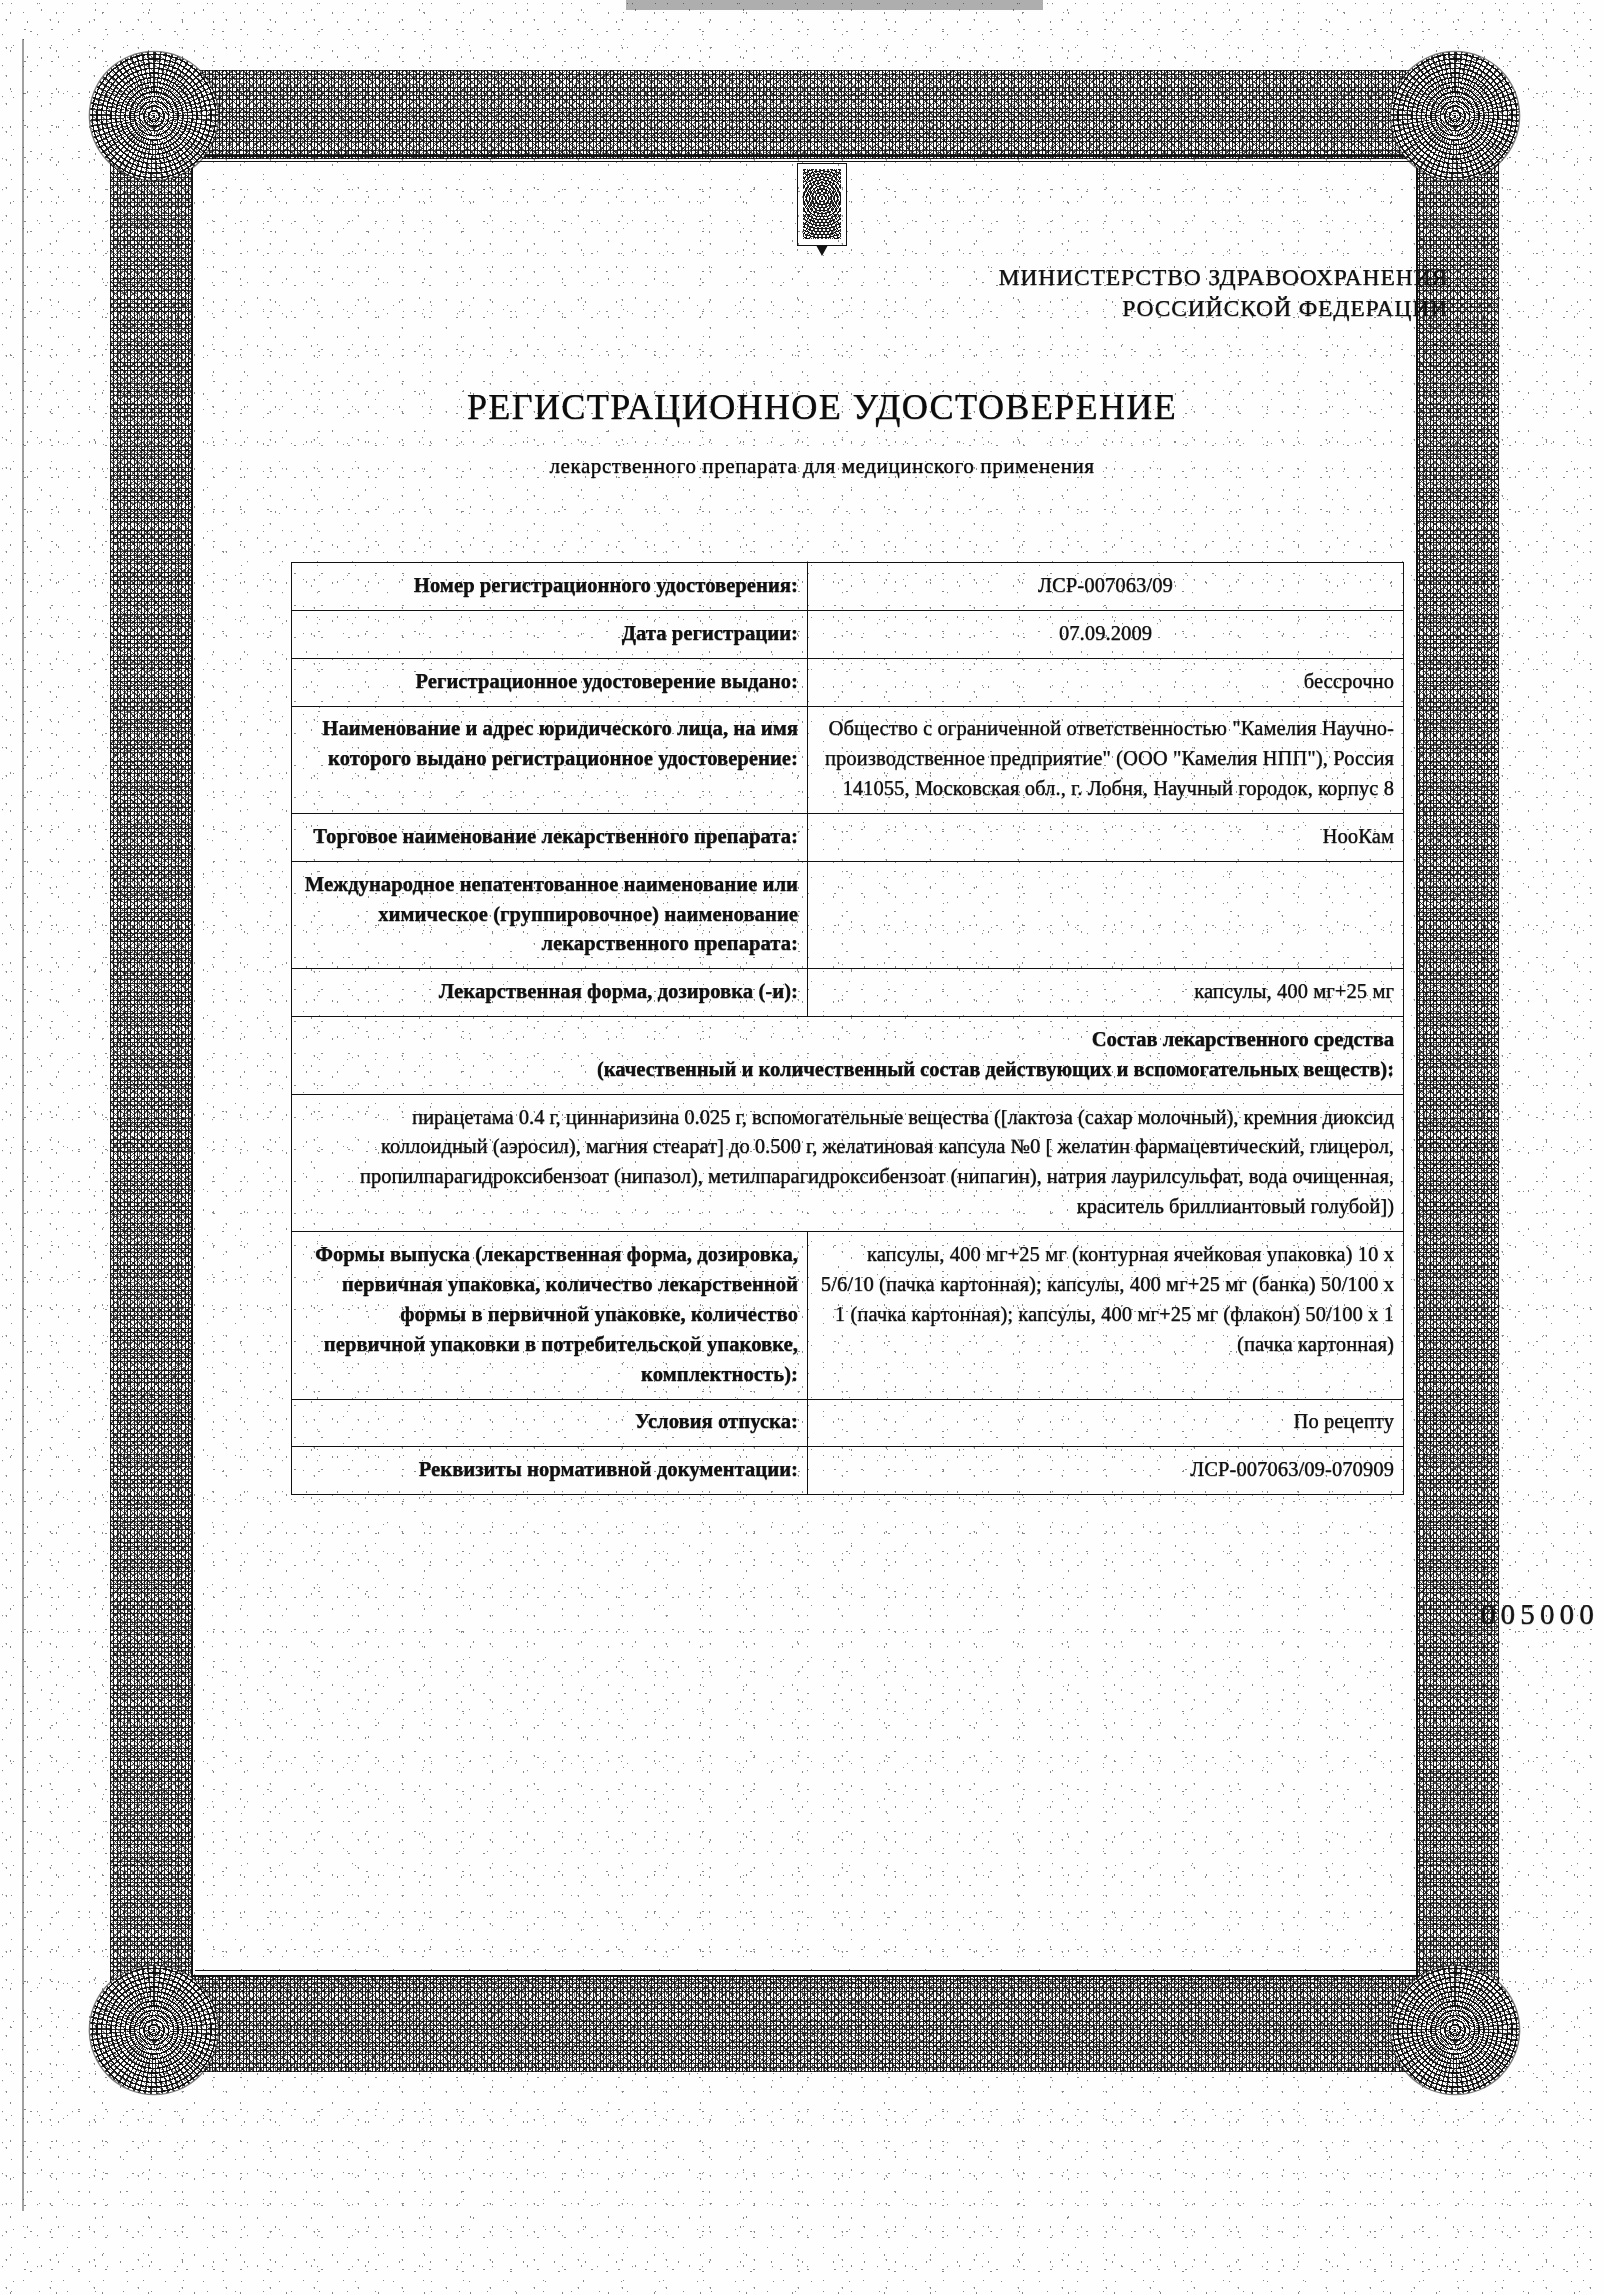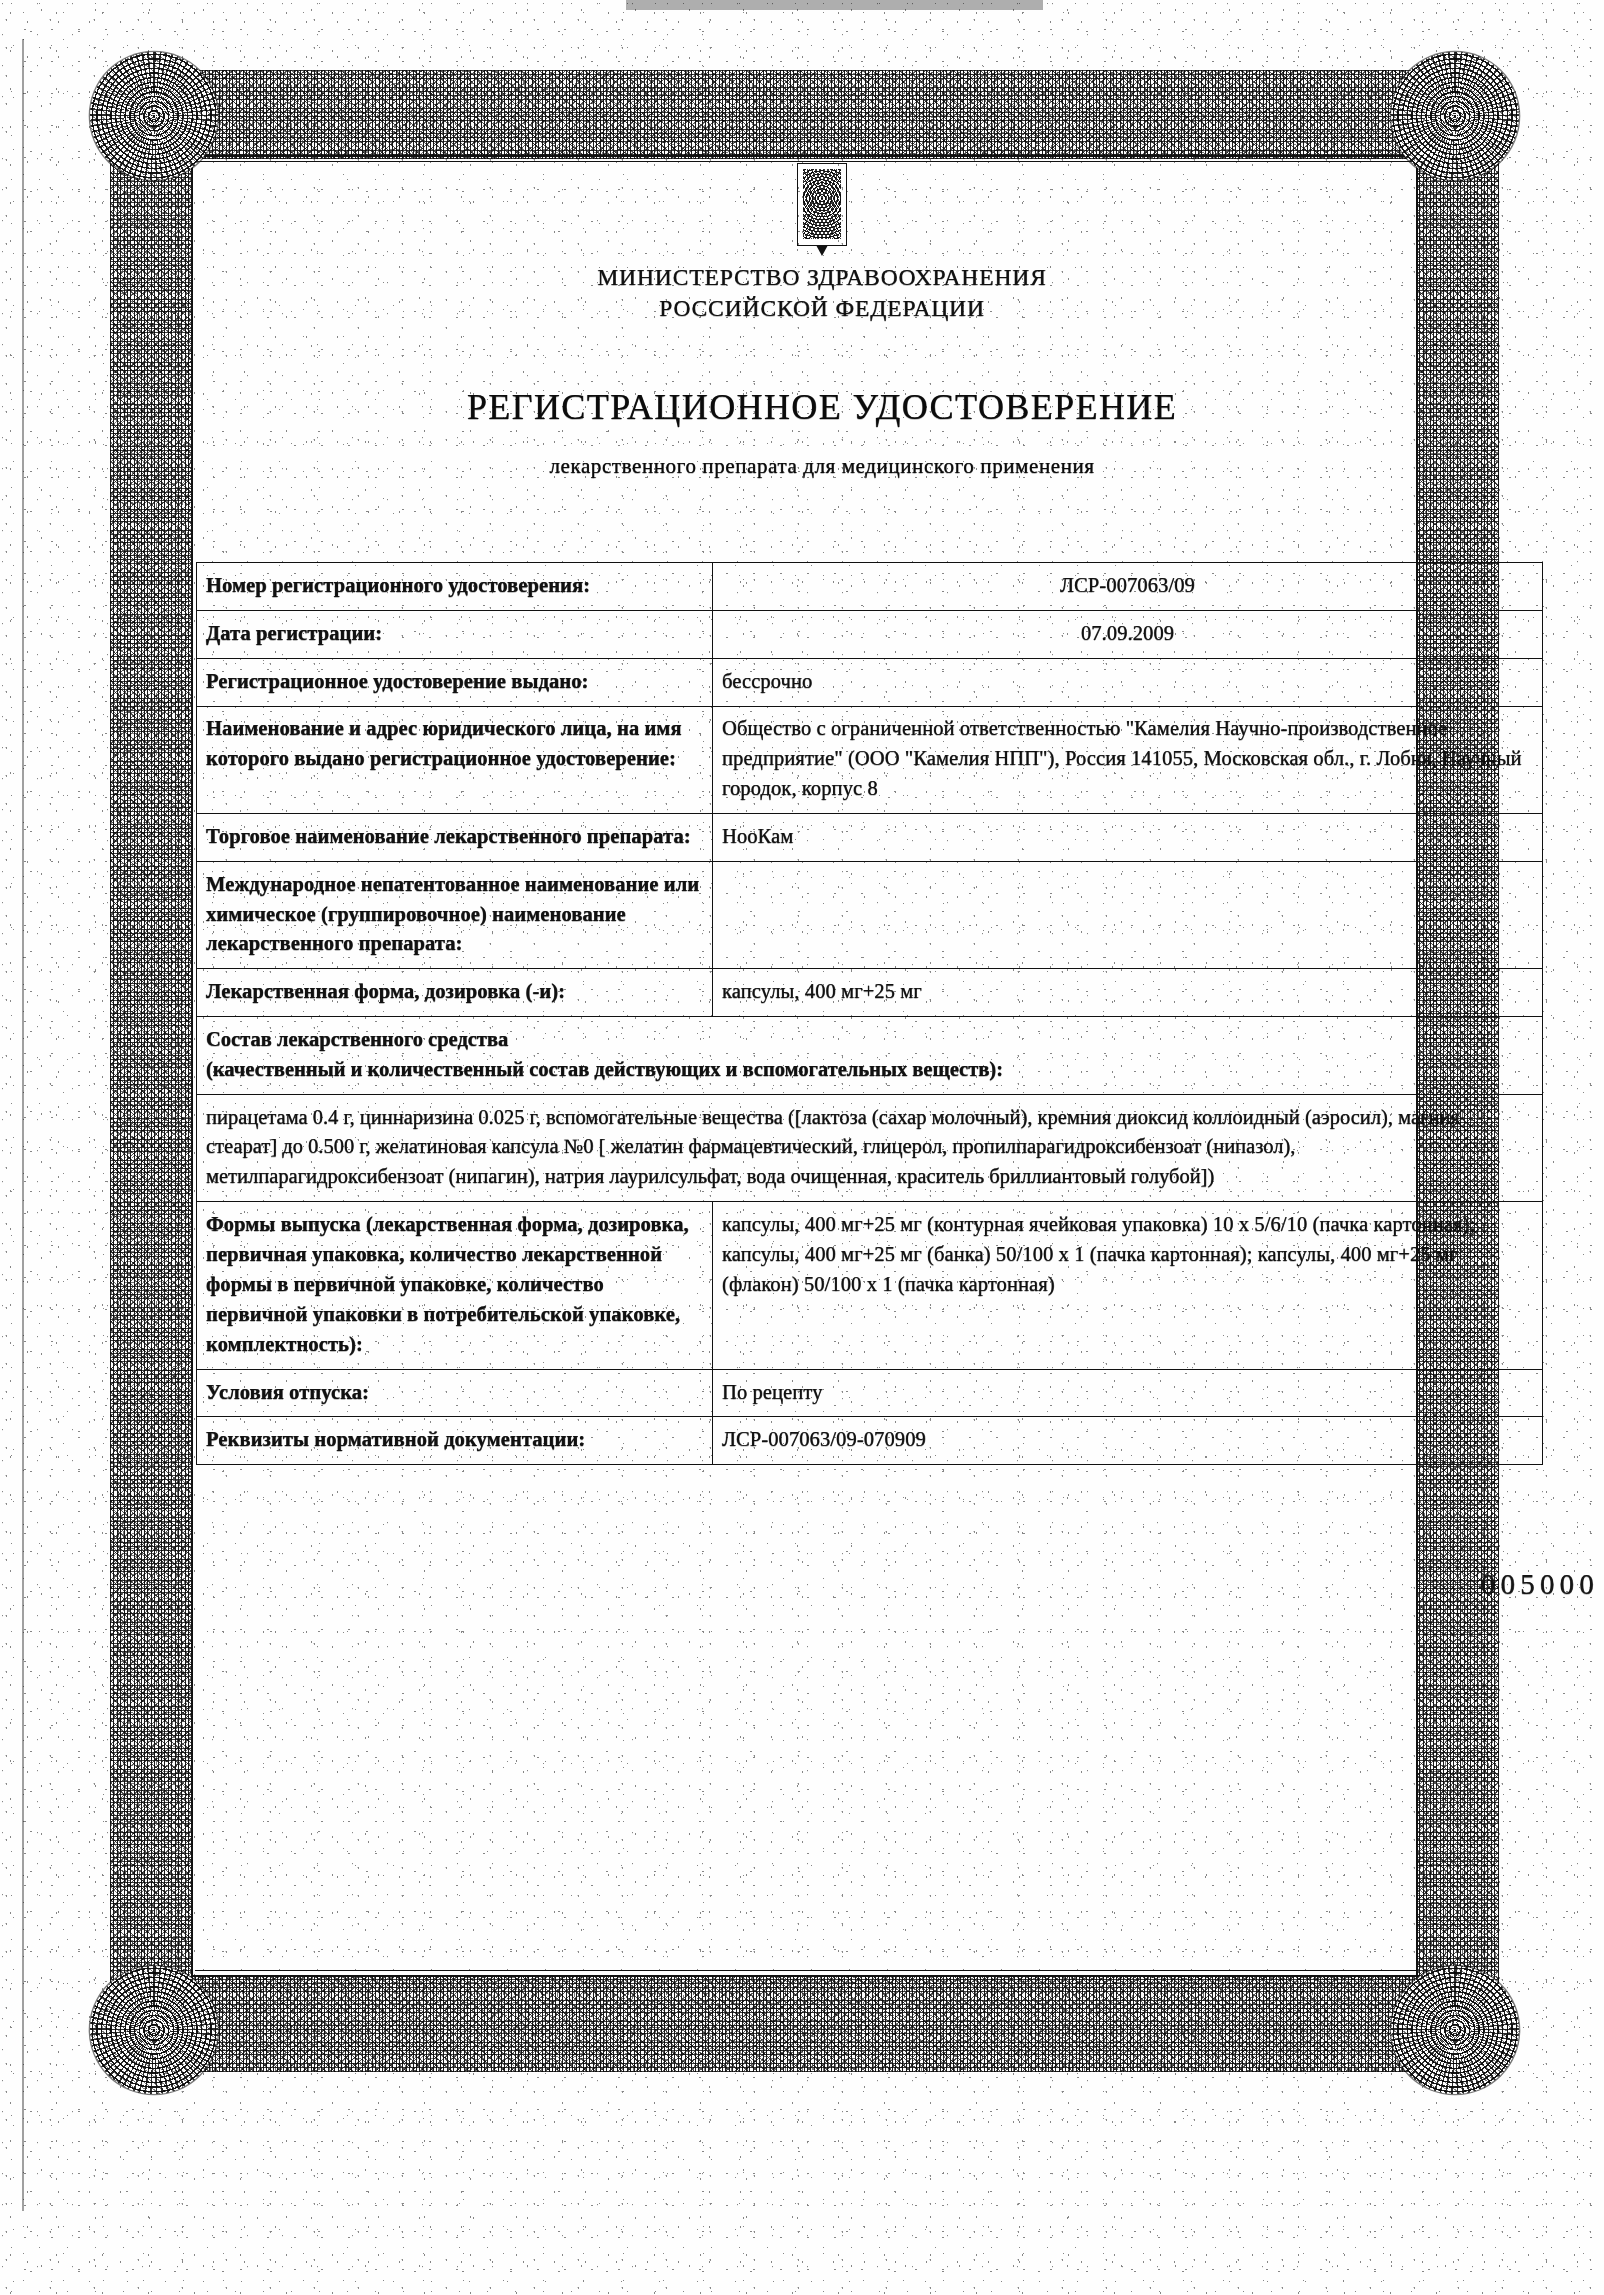--- a/index.html
+++ b/index.html
@@ -136,21 +136,21 @@
     text-align:center;font-size:36px;letter-spacing:1.4px;
     font-weight:400;color:#0b0b0b;margin-bottom:26px;
   }
   #doc-subtitle{
     text-align:center;font-size:21px;letter-spacing:0.6px;
     font-weight:400;color:#0b0b0b;margin-bottom:83px;
   }
 
   
   #cert-table{
-    width:1347px;
+    width:1113px;margin-left:95px;
     border-collapse:collapse;
     table-layout:fixed;
   }
   #cert-table td{
     border:1.7px solid #111;
     vertical-align:top;
     padding:7.8px 9px 9px 9px;
     font-size:20.5px;
     line-height:1.46;
     color:#111;
@@ -169,20 +169,21 @@
     font-size:29px;letter-spacing:5.2px;font-weight:400;color:#151515;margin-top:35px;
   }
   #serial-wrap{position:relative;height:98px;margin-top:68px;}
 
   
   .inky{
     text-shadow:
       0.4px 0 0 rgba(0,0,0,.55),
       -0.4px 0.3px 0 rgba(0,0,0,.30),
       0 0.5px 0 rgba(0,0,0,.25);
+    text-align: right;
   }
 </style>
 </head>
 <body>
 
 <div id="scan-page">
 
   <div id="scan-gutter-left"></div>
   <div id="scan-top-smudge"></div>
 

